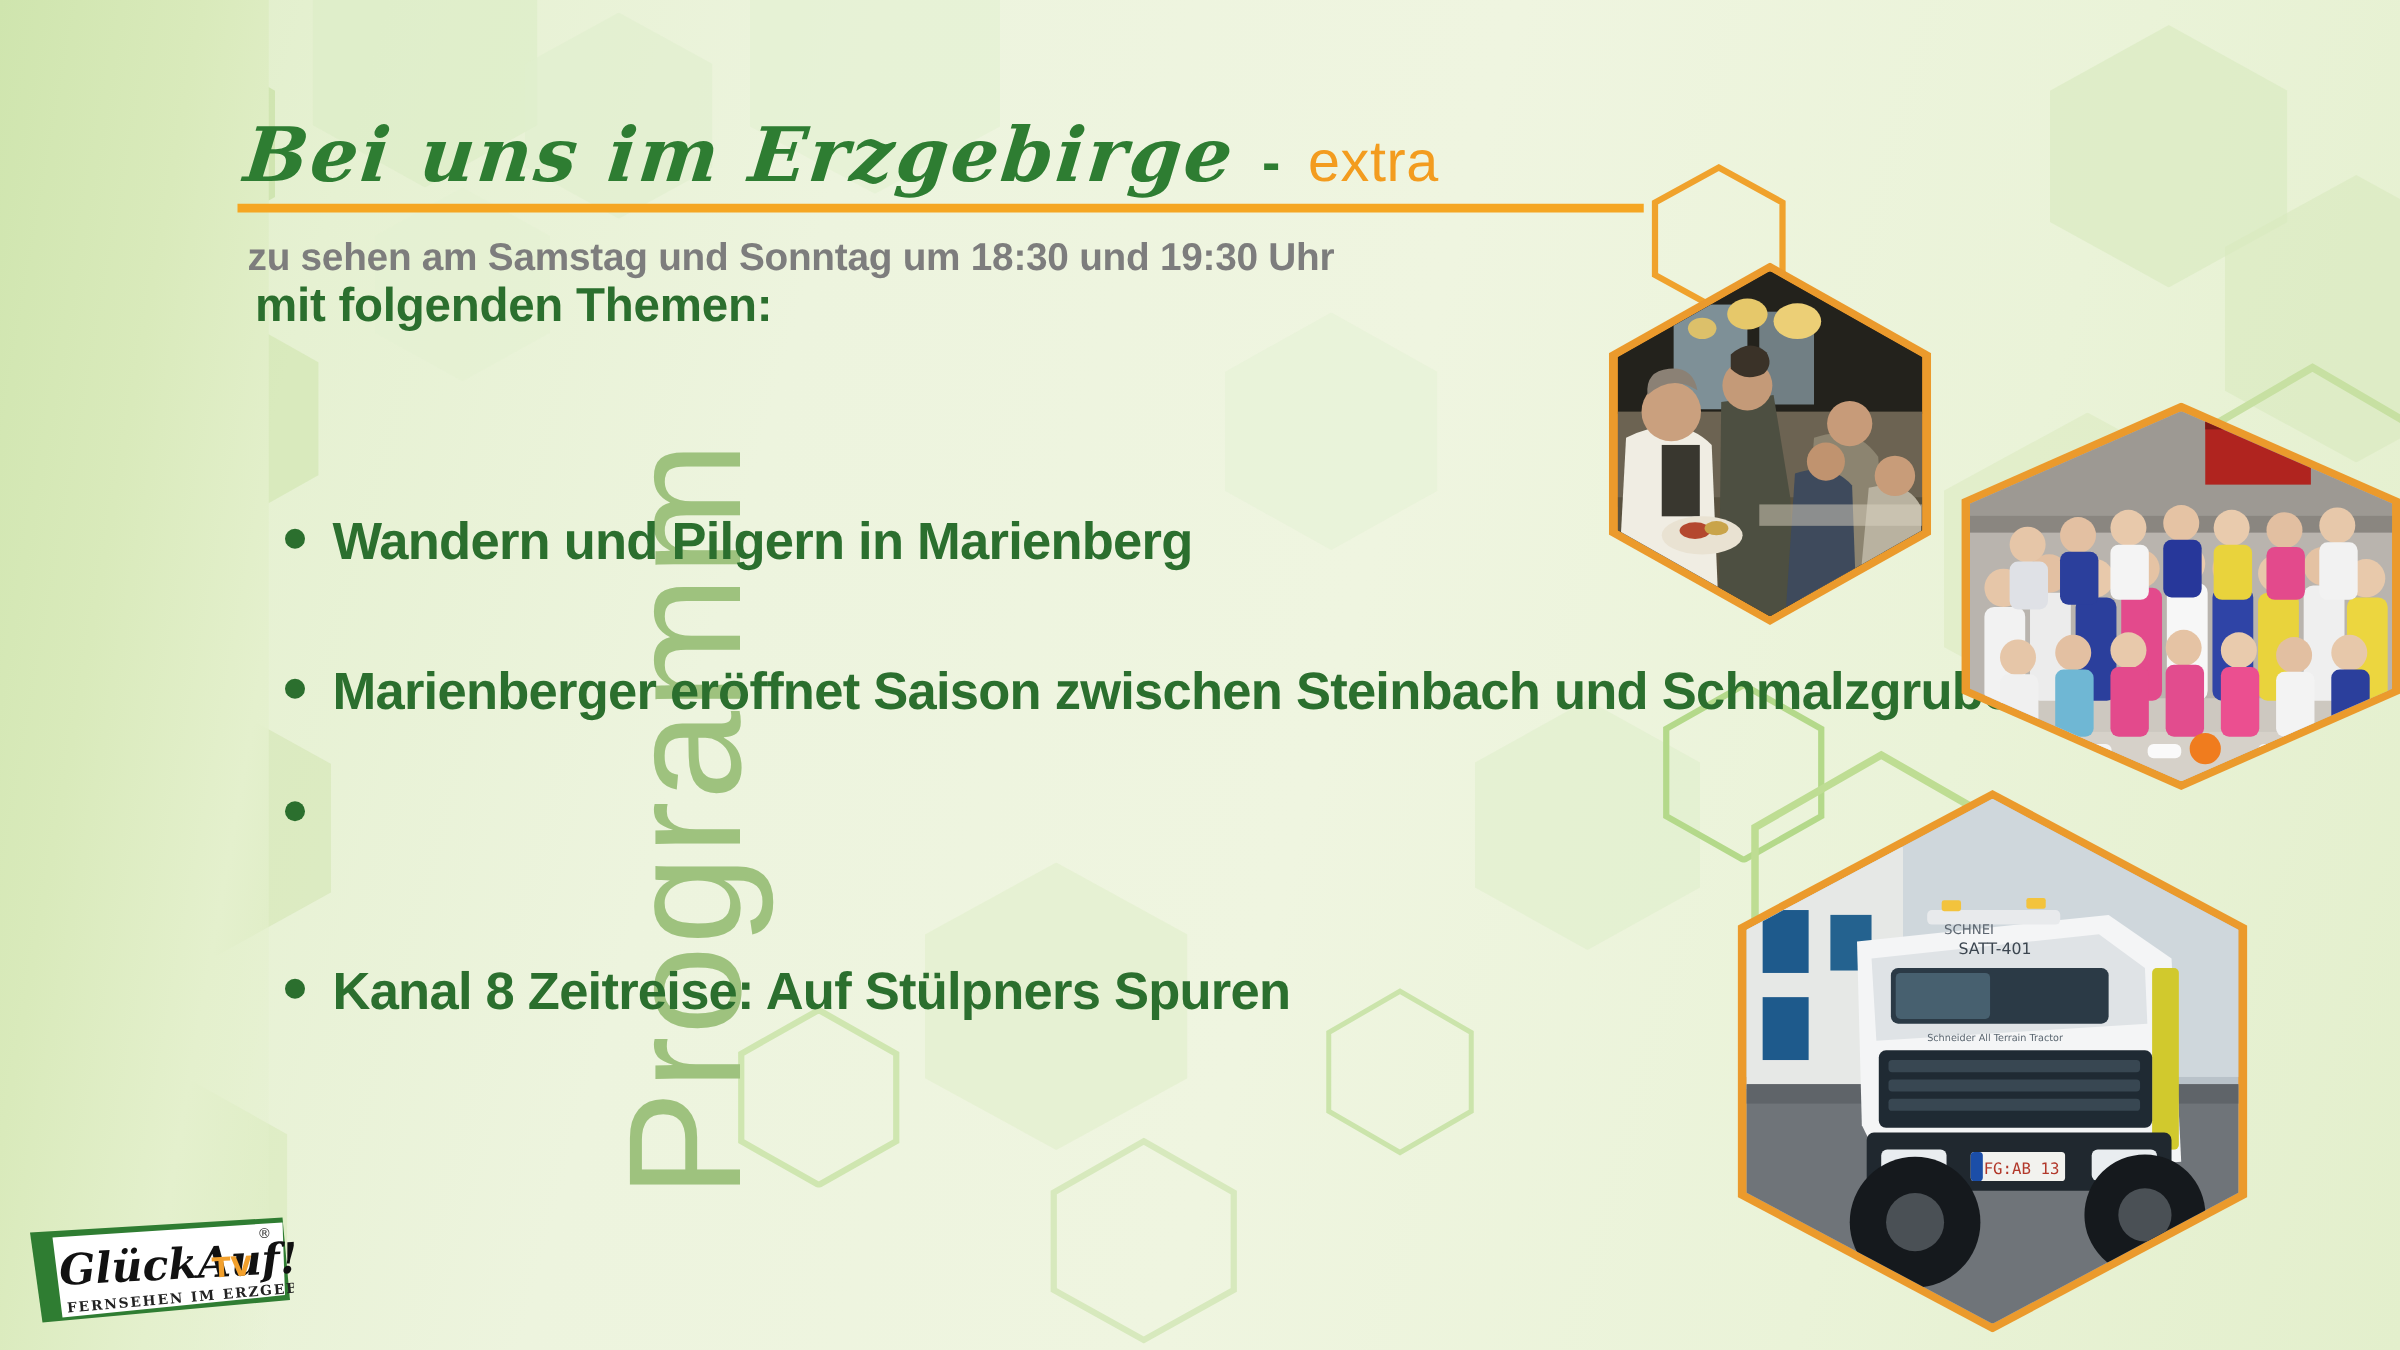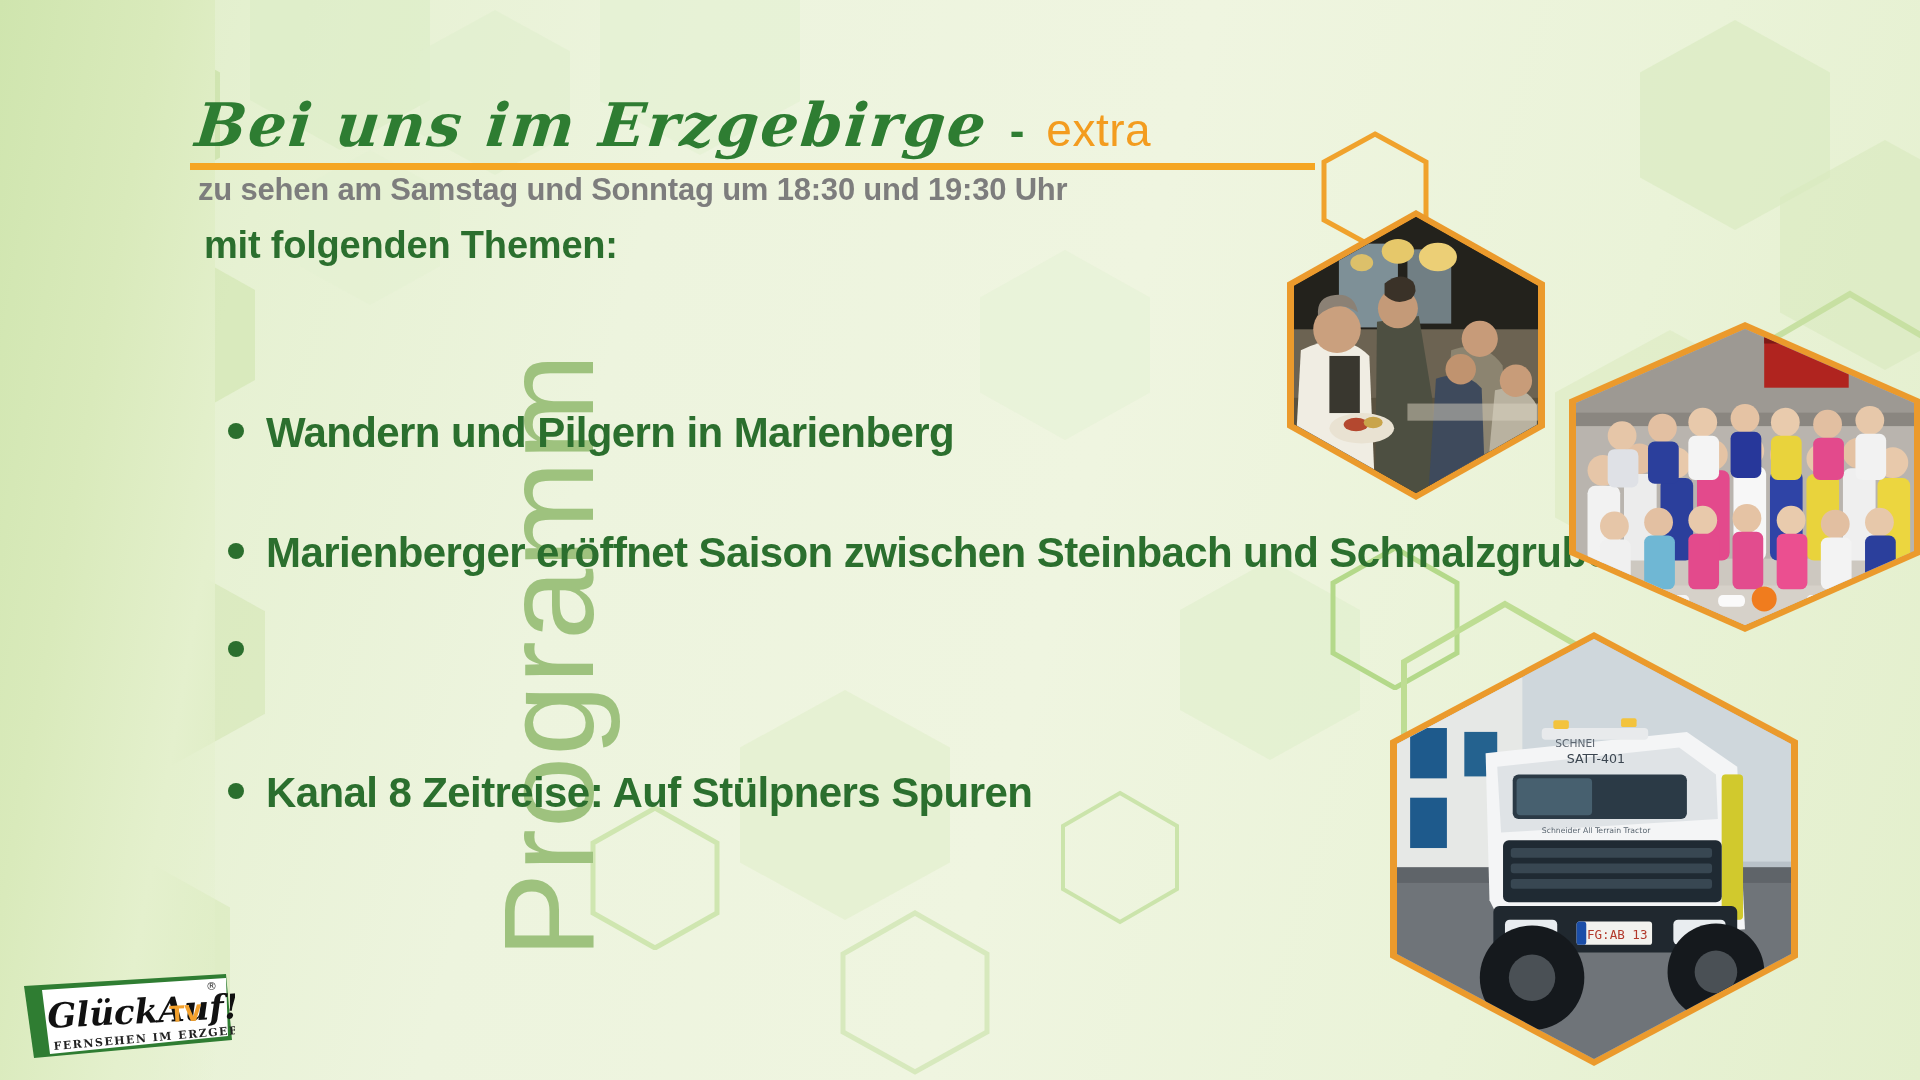--- a/index.html
+++ b/index.html
@@ -101,30 +101,29 @@
     letter-spacing: 0.5px;
     line-height: 1;
   }
   .rule {
     margin-top: 8px;
     height: 7px;
     background: #f5a623;
     width: 1125px;
   }
   .subtitle {
-    margin-top: 2px;
+    margin-top: 18px;
     padding-left: 8px;
     font-size: 31px;
     font-weight: 700;
     color: #7d7d7d;
     letter-spacing: -0.2px;
     white-space: nowrap;
   }
   .lead {
-    margin-top: 16px;
     padding-left: 14px;
     font-size: 38px;
     font-weight: 600;
     color: #2b6f2e;
     letter-spacing: -0.2px;
   }
 
   
   .rule-hex {
     position: absolute;

